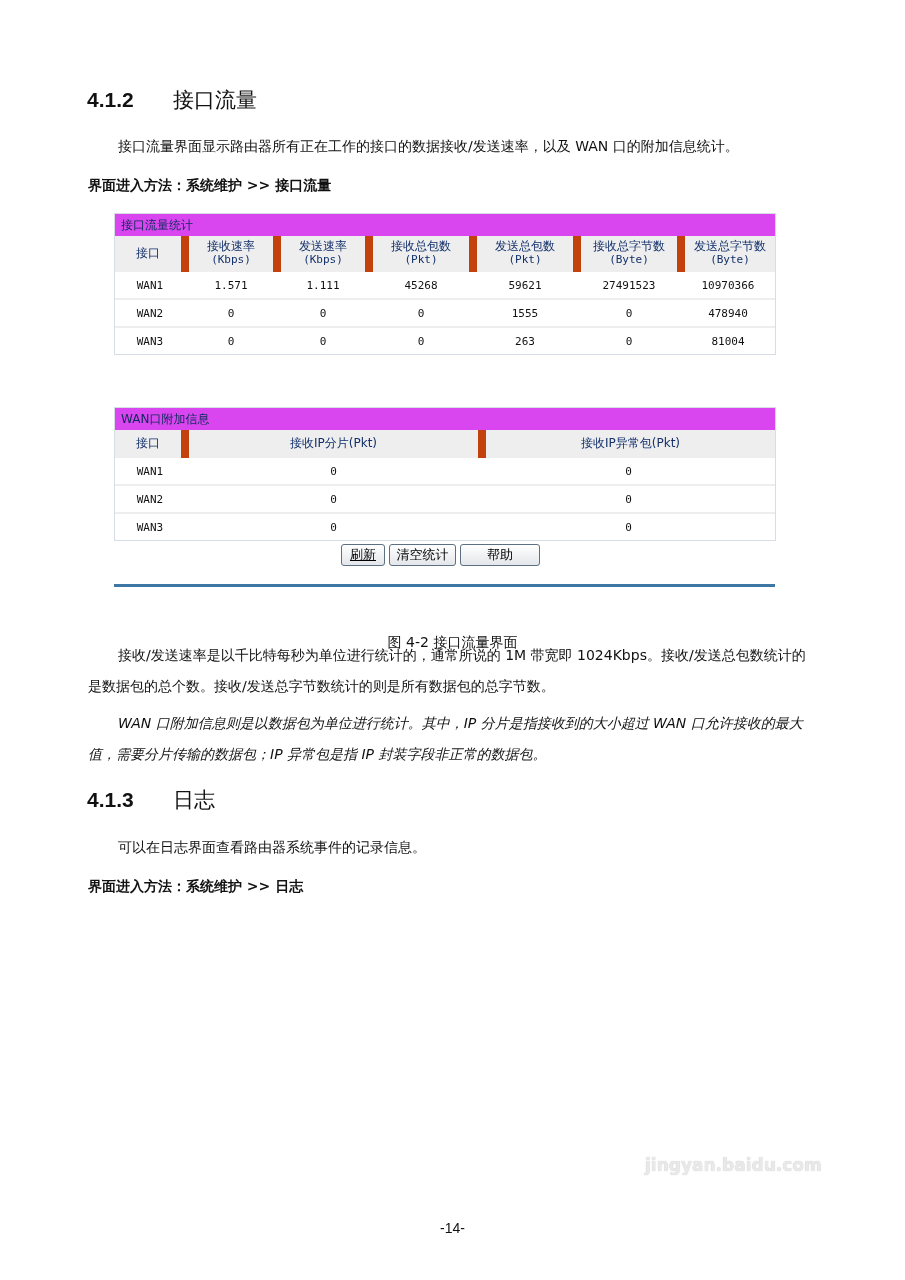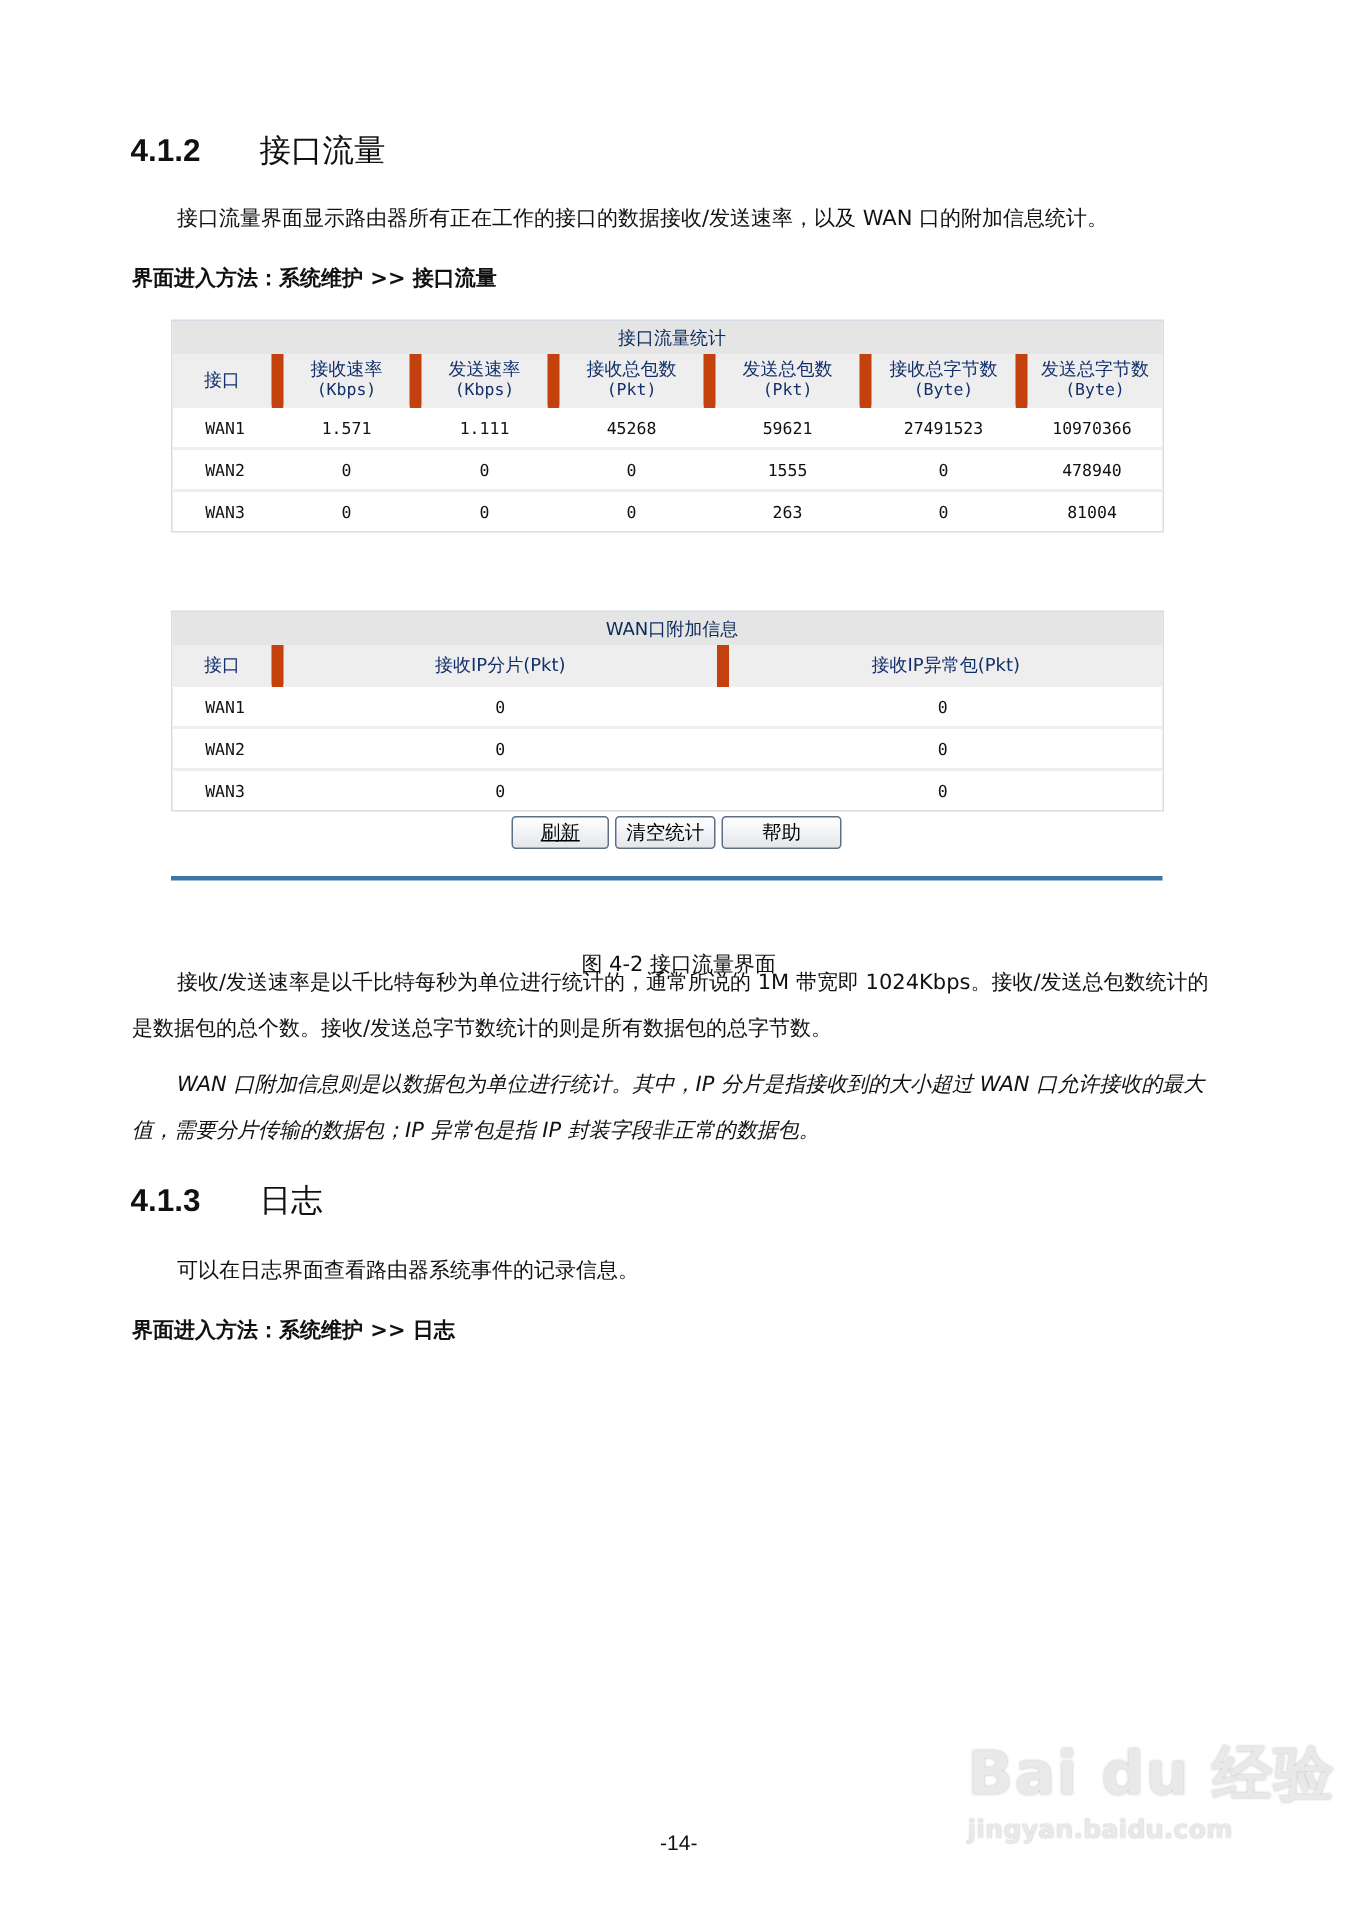--- a/index.html
+++ b/index.html
@@ -4,21 +4,21 @@
 <style>
   html,body{margin:0;padding:0;background:#ffffff;}
   body{width:905px;height:1280px;position:relative;overflow:hidden;font-family:"DejaVu Sans",sans-serif;color:#111;}
   .h2{position:absolute;left:87px;font-size:21px;font-weight:bold;font-family:"Liberation Sans",sans-serif;}
   .h2 .num{display:inline-block;width:86px;}
   .h2 .ttl{font-weight:normal;font-family:"DejaVu Sans",sans-serif;}
   .para{position:absolute;left:88px;width:720px;font-size:14px;line-height:31px;text-indent:30px;font-family:"DejaVu Sans",sans-serif;}
   .nav{position:absolute;left:88px;font-size:14px;font-weight:bold;}
   .caption{position:absolute;left:0;width:905px;text-align:center;font-size:14px;margin-top:28px;}
   .panel{position:absolute;left:114px;width:660px;border:1px solid #d6dde6;background:#fff;}
-  .panel-title{background:#e5e5e5;height:22px;line-height:22px;font-size:12px;color:#0c2a5a;padding-left:6px;text-align:center;}
+  .panel-title{background:#d946ef;height:22px;line-height:22px;font-size:12px;color:#0c2a5a;padding-left:6px;}
   table{border-collapse:collapse;width:100%;table-layout:fixed;}
   th{background:#eeeeee;color:#13306b;font-weight:normal;font-size:12px;line-height:14px;border-right:8px solid #c2410c;padding:2px 0;}
   th:last-child{border-right:none;}
   td{text-align:center;font-size:11px;font-family:"DejaVu Sans Mono",monospace;color:#111;border-top:2px solid #eeeeee;height:24px;}
   .t1 th{height:30px;}
   .t2 th{height:22px;}
   .unit{font-family:"DejaVu Sans Mono",monospace;font-size:11px;display:block;}
   .btns{position:absolute;top:544px;left:341px;display:flex;gap:4px;}
   .btn{height:22px;border:1px solid #5d6f82;border-radius:3px;background:linear-gradient(#ffffff,#e3e6ea);font-size:13px;padding:0;display:flex;align-items:center;justify-content:center;box-sizing:border-box;}
   .rule{position:absolute;left:114px;top:584px;width:661px;height:3px;background:#3d77a6;}
@@ -116,35 +116,34 @@
     <tr>
       <td>WAN3</td>
           <td>0</td>
           <td>0</td>
     </tr>
   </tbody>
     </table>
 </div>
 
 <div class="btns">
-  <button class="btn" style="width:65px;text-decoration:underline;">刷新</button>
+  <button class="btn" style="width:44px;text-decoration:underline;">刷新</button>
   <button class="btn" style="width:67px;">清空统计</button>
   <button class="btn" style="width:80px;">帮助</button>
 </div>
 <div class="rule"></div>
 
 <div class="caption" style="top:606px;">图 4-2 接口流量界面</div>
 
 <div class="para" style="top:640px;">接收/发送速率是以千比特每秒为单位进行统计的，通常所说的 1M 带宽即 1024Kbps。接收/发送总包数统计的是数据包的总个数。接收/发送总字节数统计的则是所有数据包的总字节数。</div>
 <div class="para" style="top:708px;font-style:italic;">WAN 口附加信息则是以数据包为单位进行统计。其中，IP 分片是指接收到的大小超过 WAN 口允许接收的最大值，需要分片传输的数据包；IP 异常包是指 IP 封装字段非正常的数据包。</div>
 
 <div class="h2" style="top:786px;">
   <span class="num">4.1.3</span><span class="ttl">日志</span>
 </div>
 <div class="para" style="top:832px;">可以在日志界面查看路由器系统事件的记录信息。</div>
 <div class="nav" style="top:878px;">界面进入方法：系统维护 &gt;&gt; 日志</div>
 
 <div class="wm">
-  <div class="big">Bai du 经验</div>
   <div class="url">jingyan.baidu.com</div>
 </div>
 
 <div class="pagenum">-14-</div>
 
 </body></html>

